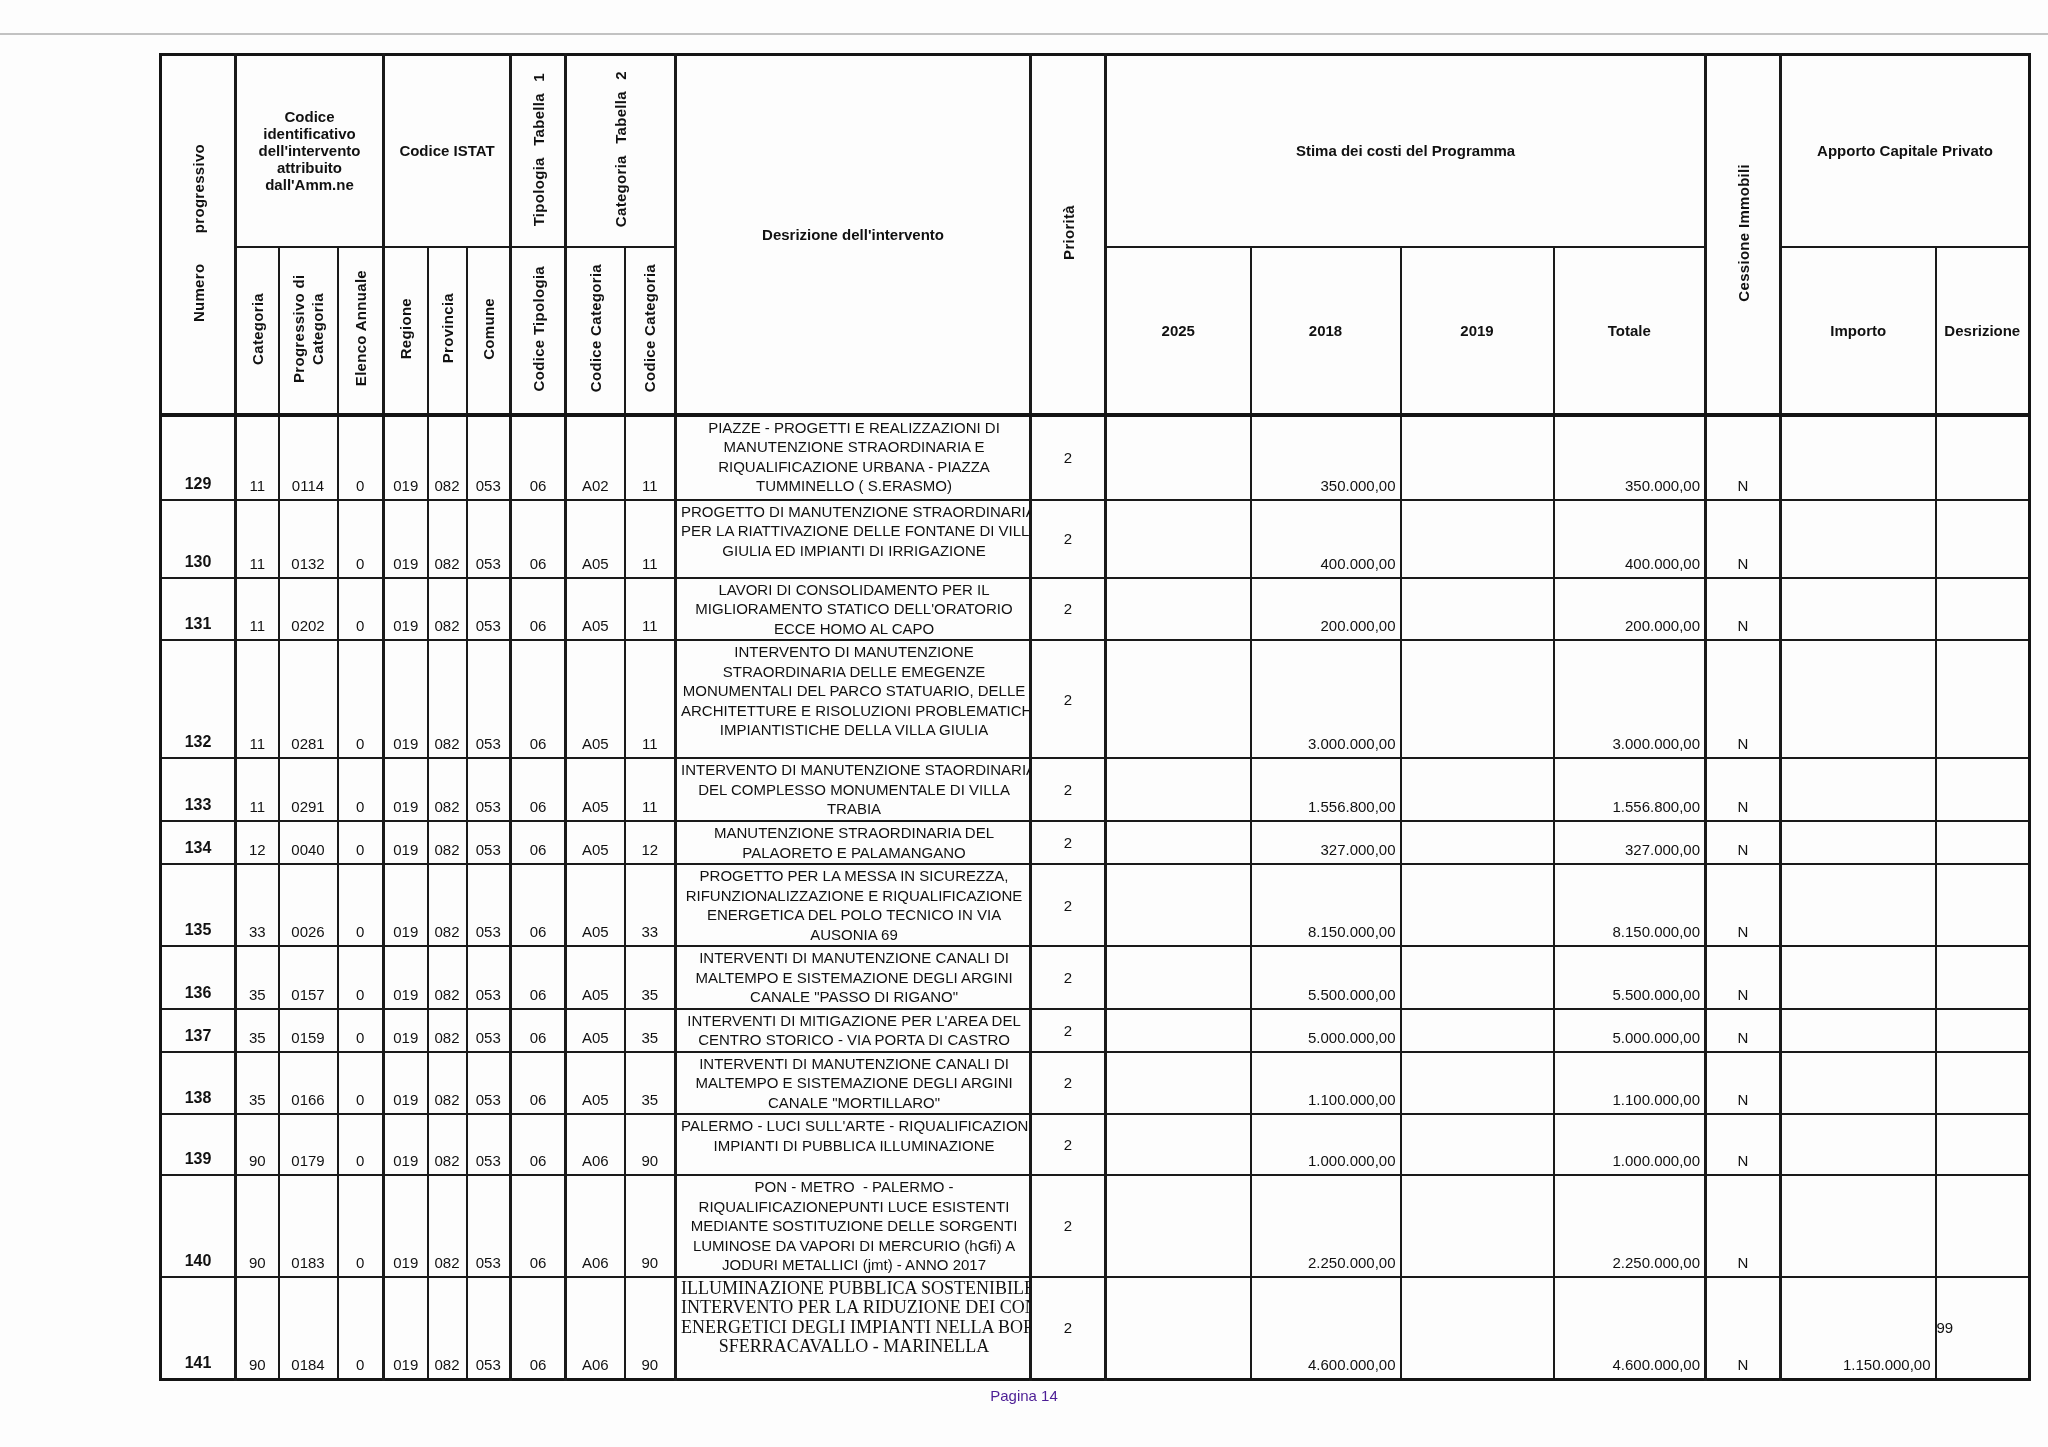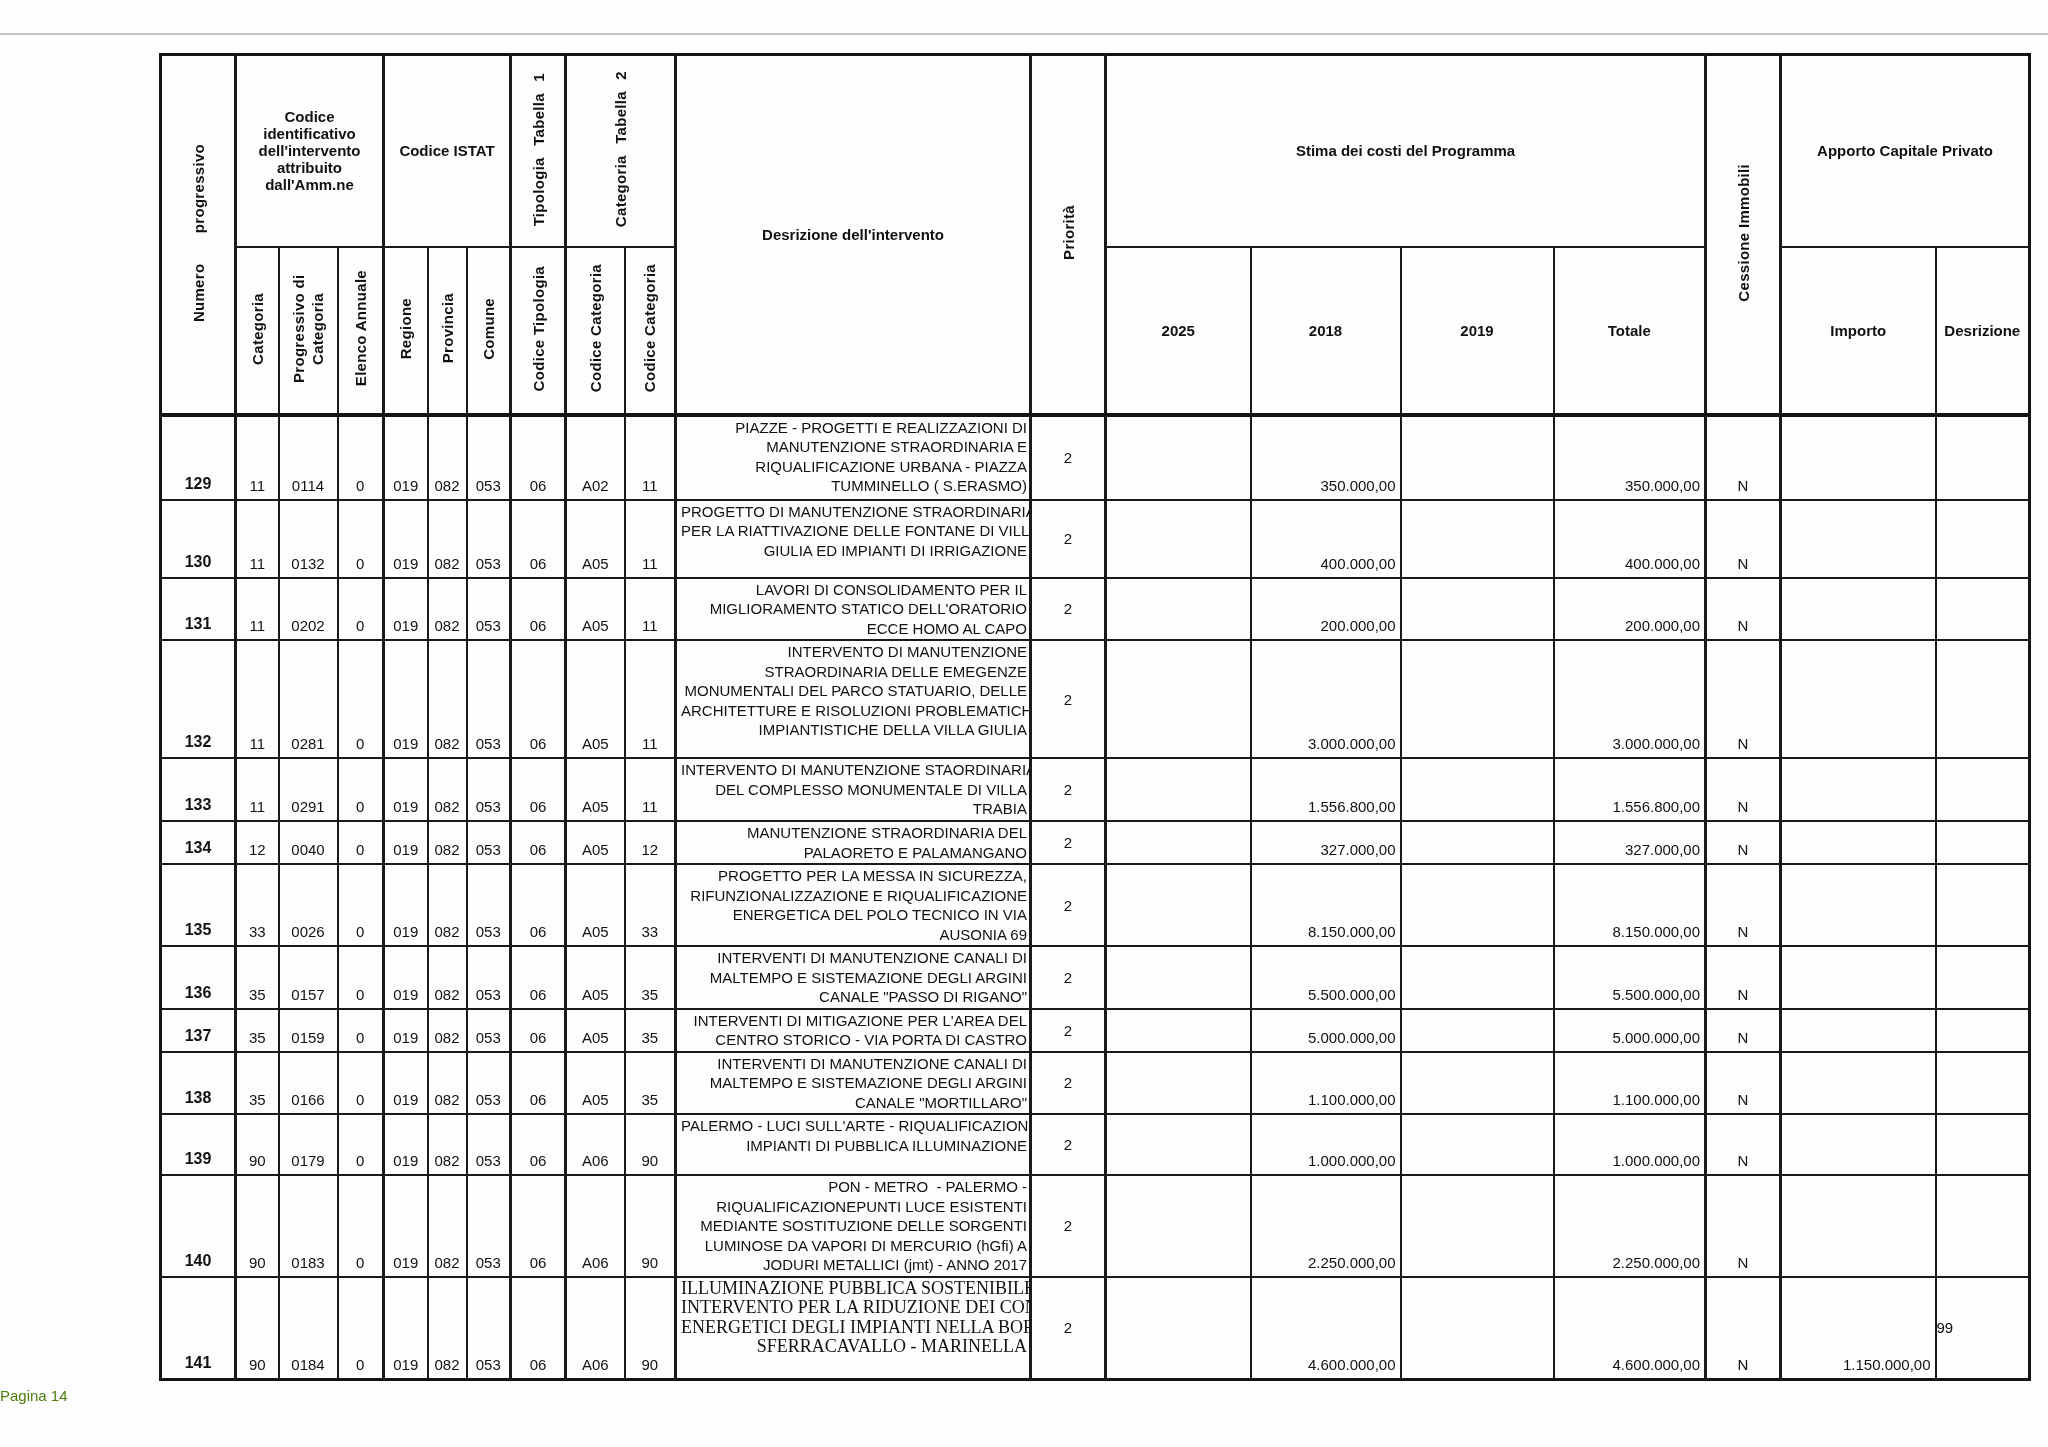--- a/index.html
+++ b/index.html
@@ -43,33 +43,33 @@
     line-height:19px;
     letter-spacing:.3px;
   }
   .h2 .rot{max-height:158px;}
   .rot.gapwide{word-spacing:26px;}
   .rot.gapmid{word-spacing:7px;}
   th .hwrap{padding:0 4px;line-height:17px;}
   td.num{vertical-align:bottom;text-align:center;font-weight:bold;font-size:16px;padding-bottom:6px;}
   td.c{vertical-align:bottom;text-align:center;padding-bottom:5px;}
   td.desc{
-    vertical-align:top;text-align:right;
+    vertical-align:top;text-align:center;
     font-size:15px;line-height:19.5px;
     padding:1px 2px 1px 4px;
     white-space:pre;
   }
   tr.serif td.desc{font-family:"Liberation Serif", serif;font-size:18px;}
   td.pri{vertical-align:middle;text-align:center;}
   td.money{vertical-align:bottom;text-align:right;padding:0 4px 5px 0;}
   td.ces{vertical-align:bottom;text-align:center;padding-bottom:5px;}
   td.tip{vertical-align:middle;text-align:left;}
   .footer{
     position:absolute;top:1387px;left:0;width:2048px;
-    font-size:15px;color:#4d7c0f;
+    text-align:center;font-size:15px;color:#4c1d95;
   }
 </style>
 </head>
 <body>
 
 <div class="page">
   <div class="scan-line"></div>
 
   <table class="prog">
     <colgroup>

